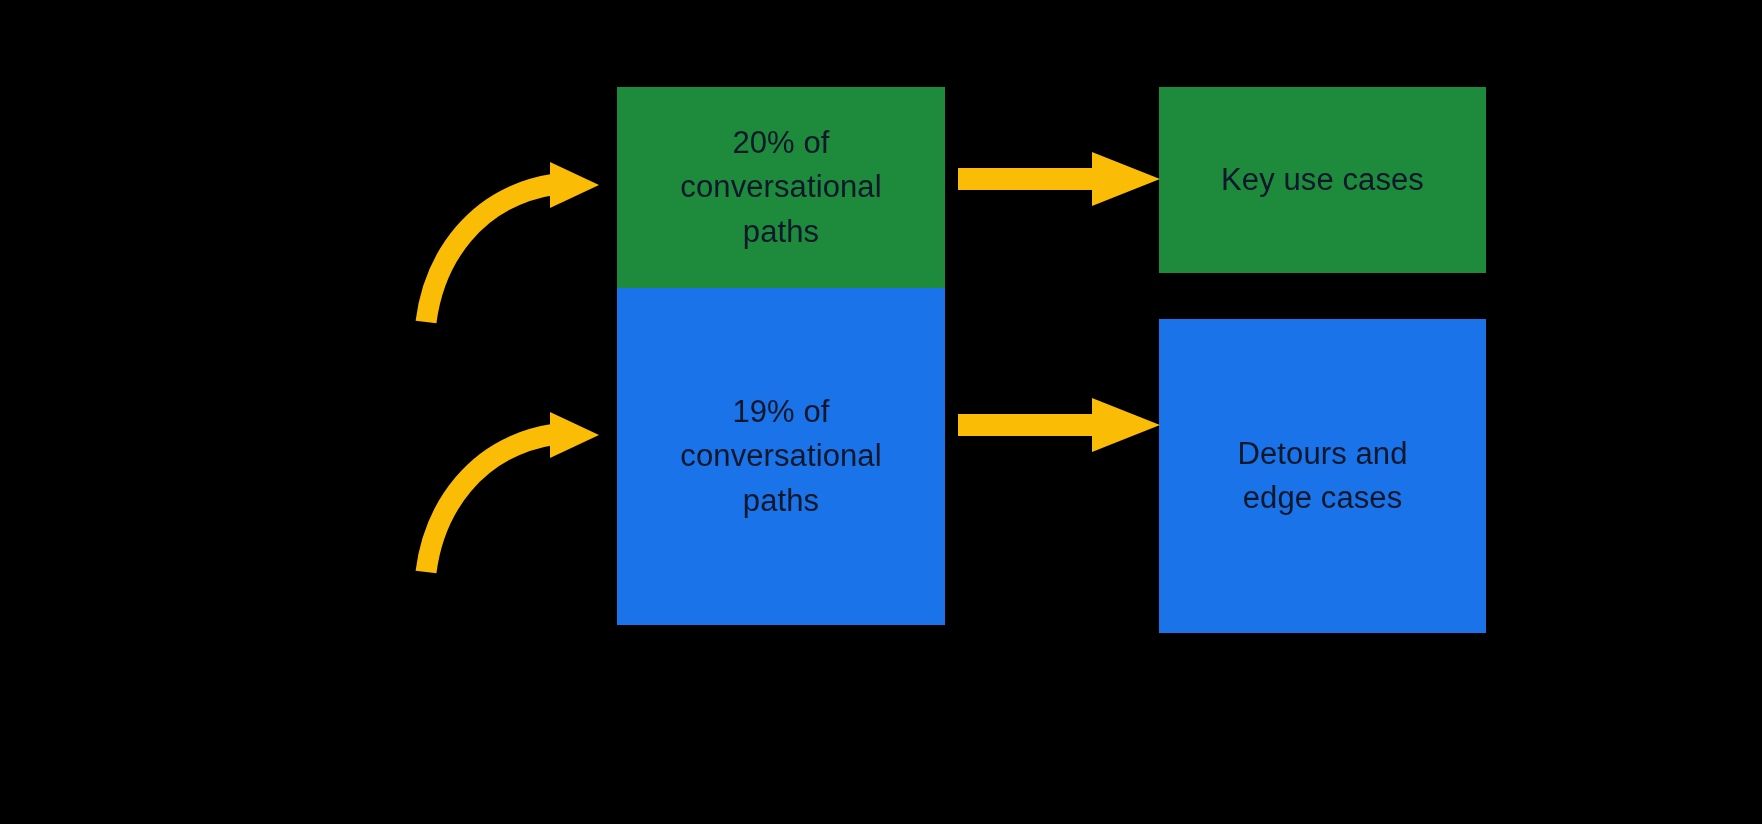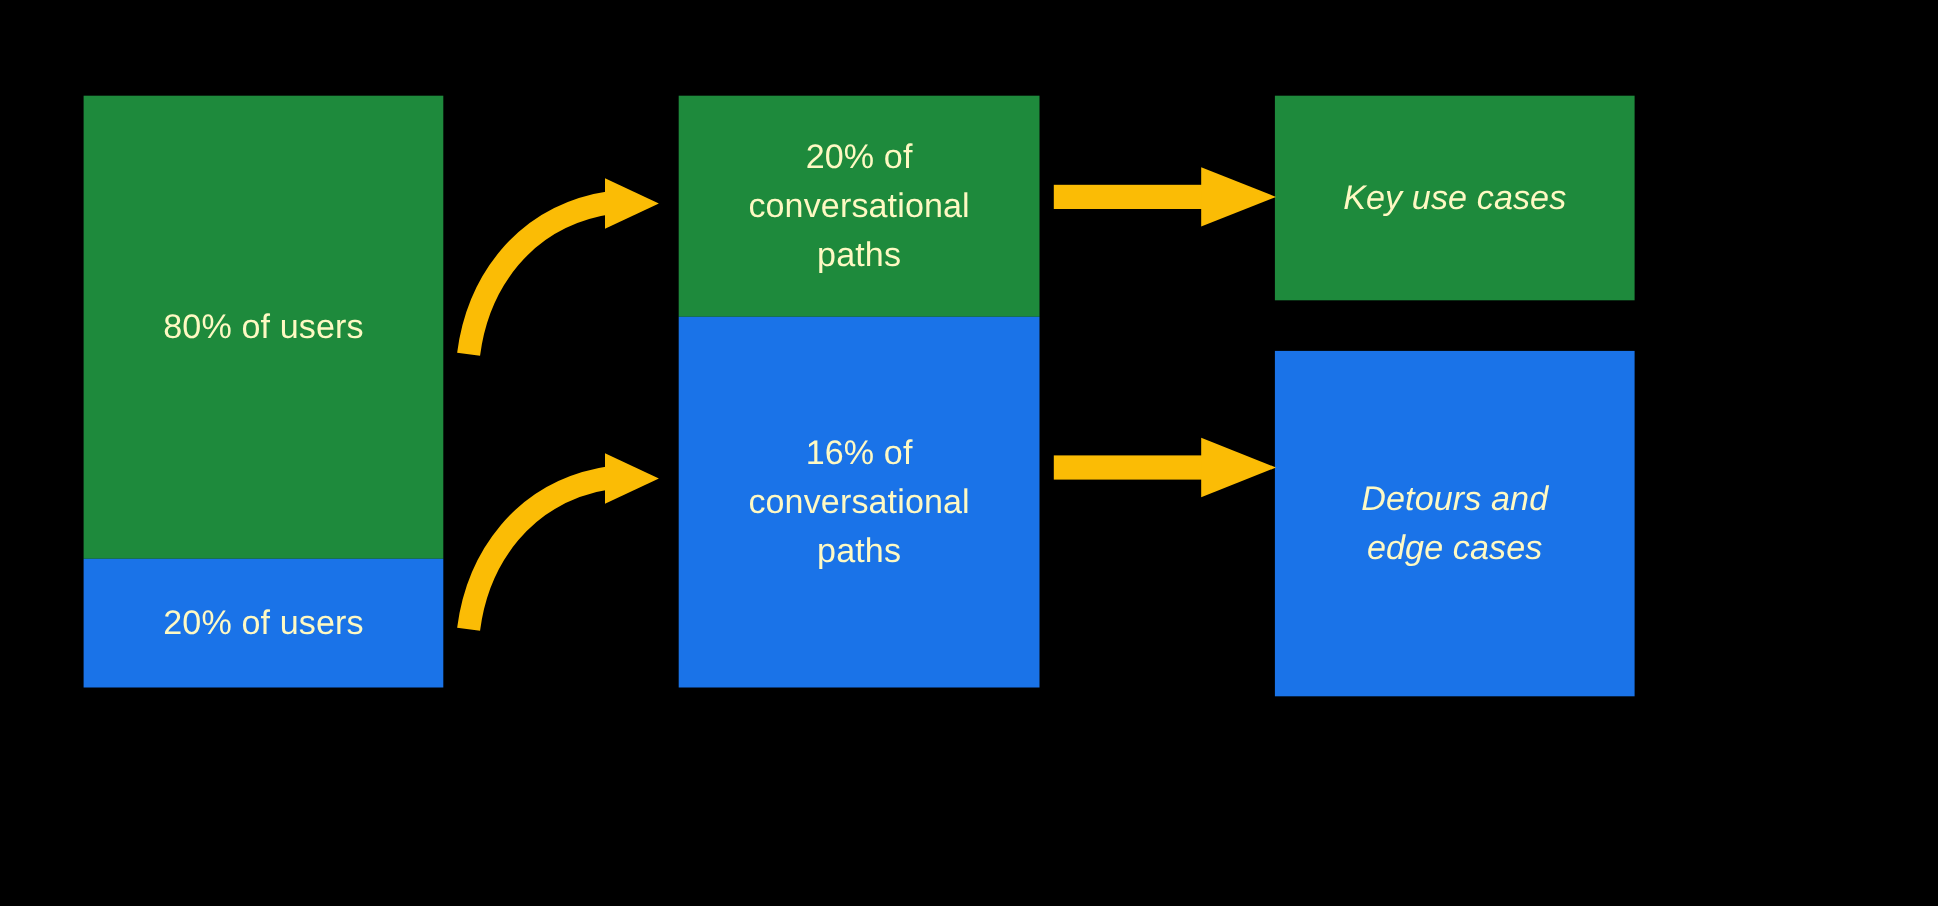--- a/index.html
+++ b/index.html
@@ -22,21 +22,21 @@
   .column {
     position: absolute;
     display: flex;
     flex-direction: column;
   }
   .seg {
     display: flex;
     align-items: center;
     justify-content: center;
     text-align: center;
-    color: #fef9c3;
+    color: #0f172a;
     font-size: 31px;
     line-height: 1.42;
     font-weight: 400;
     letter-spacing: 0.1px;
     box-sizing: border-box;
     padding: 0 10px;
     white-space: pre-line;
   }
   .seg-green { background: #1E8A3C; }
   .seg-blue  { background: #1A73E8; }
@@ -45,49 +45,45 @@
   #col1        { left: 76px;  top: 87px;  width: 327px; height: 538px; }
   #col1-green  { height: 421px; }
   #col1-blue   { height: 117px; }
 
   
   #col2        { left: 617px; top: 87px;  width: 328px; height: 538px; }
   #col2-green  { height: 201px; }
   #col2-blue   { height: 337px; }
 
   
-  #col3        { left: 1159px; top: 87px; width: 327px; height: 546px; font-style: italic; }
+  #col3        { left: 1159px; top: 87px; width: 327px; height: 546px; }
   #col3-green  { height: 203px; }
   #col3-blue   { height: 343px; margin-top: 46px; }
 
   
   .arrow-svg {
     position: absolute;
     overflow: visible;
   }
   #curved-arrow-top    { left: 404px; top: 140px; width: 216px; height: 190px; }
   #curved-arrow-bottom { left: 404px; top: 390px; width: 216px; height: 190px; }
   #straight-arrow-top    { left: 958px; top: 150px; width: 202px; height: 58px; }
   #straight-arrow-bottom { left: 958px; top: 396px; width: 202px; height: 58px; }
 </style>
 </head>
 <body>
 
 <div id="canvas">
 
-  <div class="column" id="col1">
-    <div class="seg seg-green" id="col1-green">80% of users</div>
-    <div class="seg seg-blue" id="col1-blue">20% of users</div>
-  </div>
 
   <div class="column" id="col2">
     <div class="seg seg-green" id="col2-green">20% of
 conversational
 paths</div>
-    <div class="seg seg-blue" id="col2-blue">16% of
+    <div class="seg seg-blue" id="col2-blue">19% of
 conversational
 paths</div>
   </div>
 
   <div class="column" id="col3">
     <div class="seg seg-green" id="col3-green">Key use cases</div>
     <div class="seg seg-blue" id="col3-blue">Detours and
 edge cases</div>
   </div>
 

